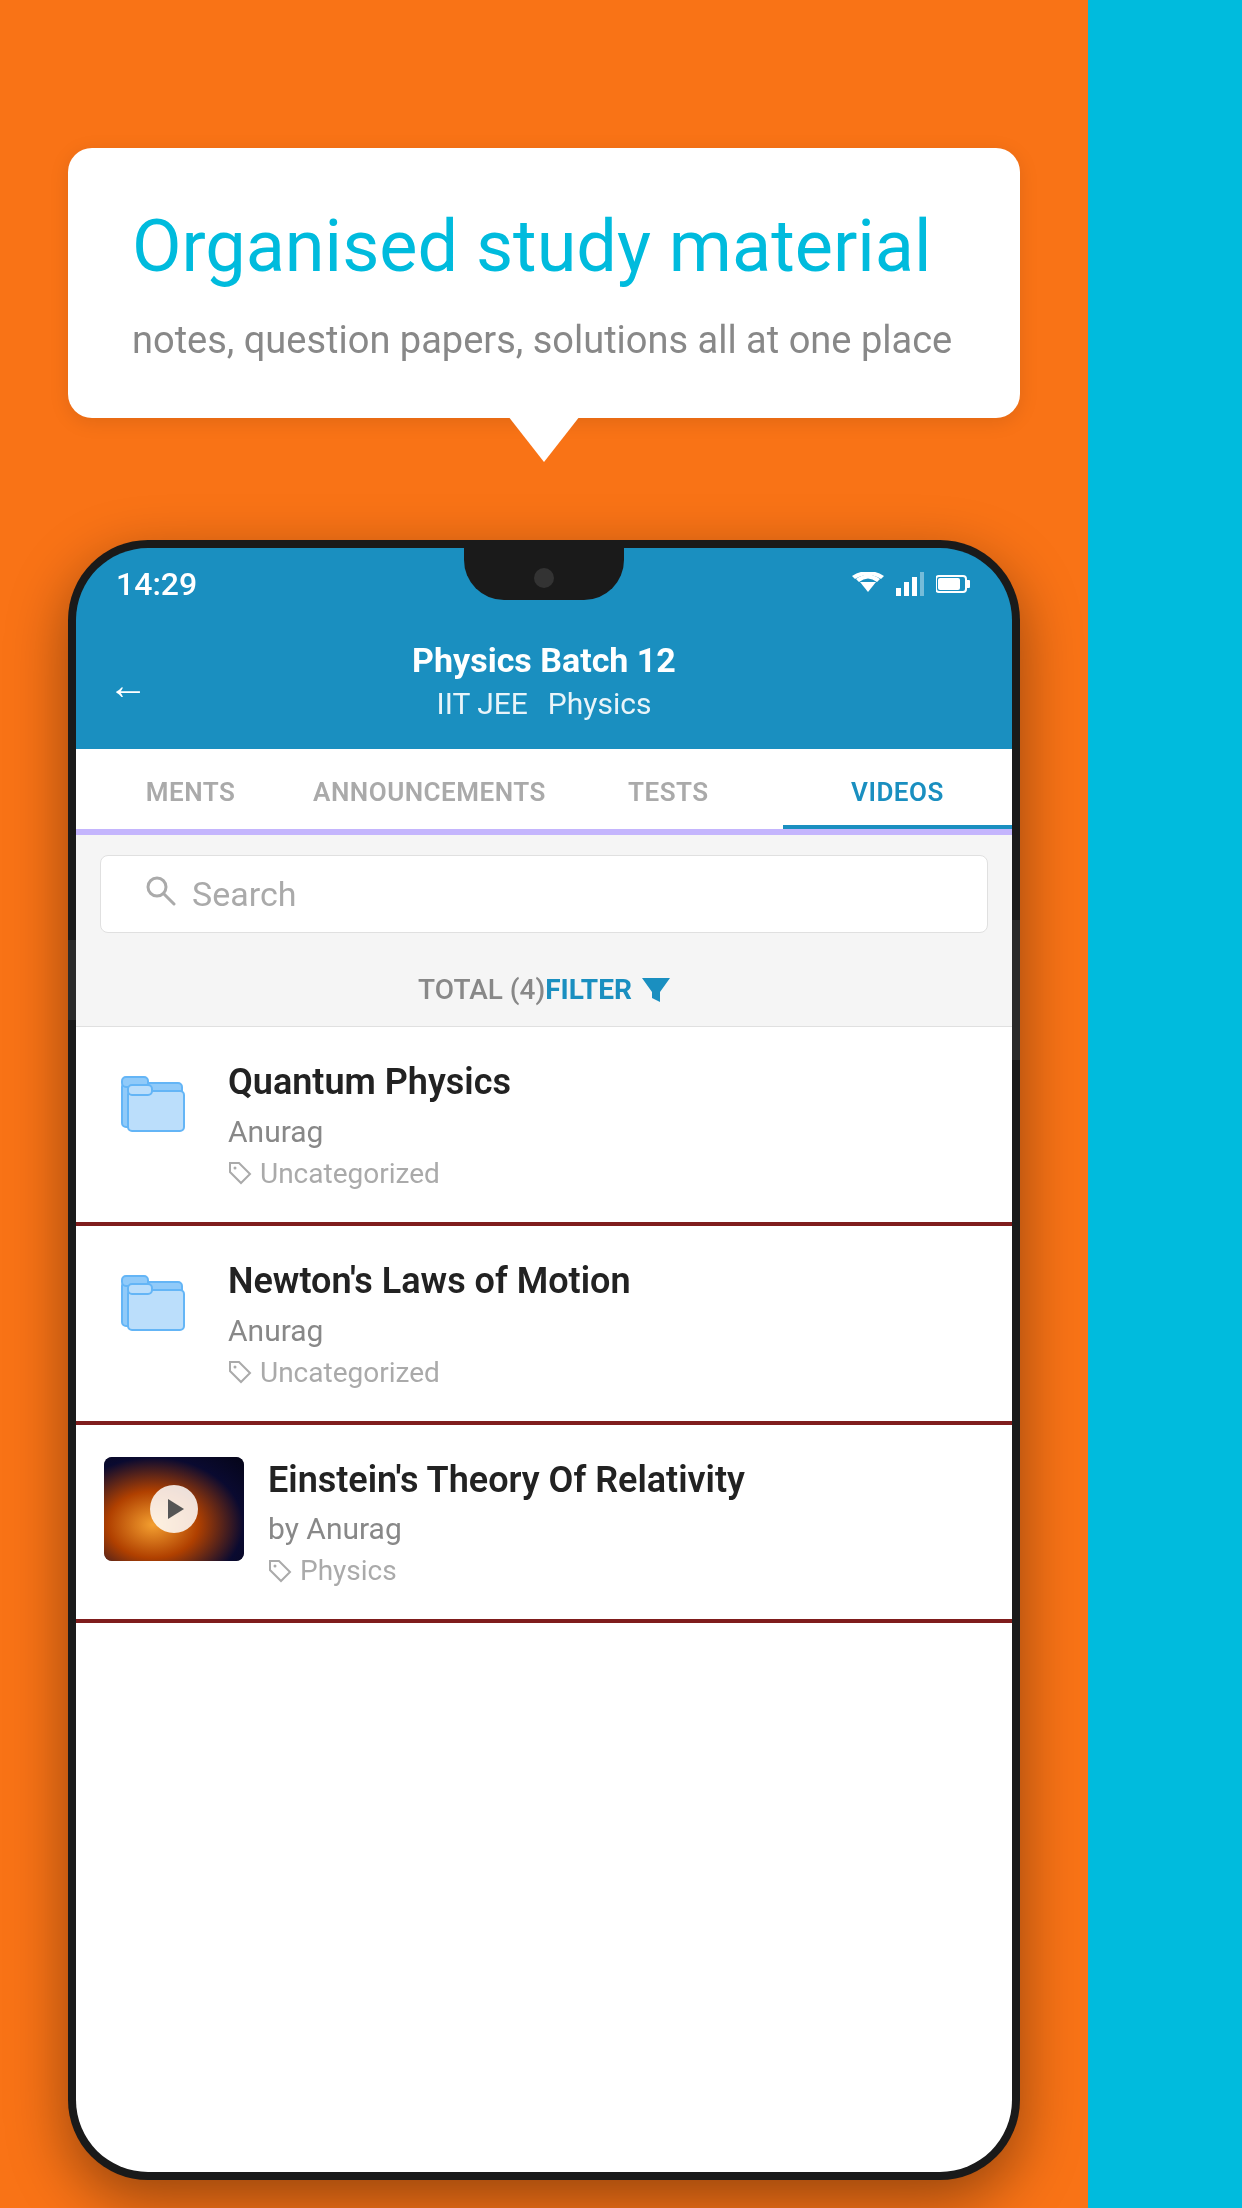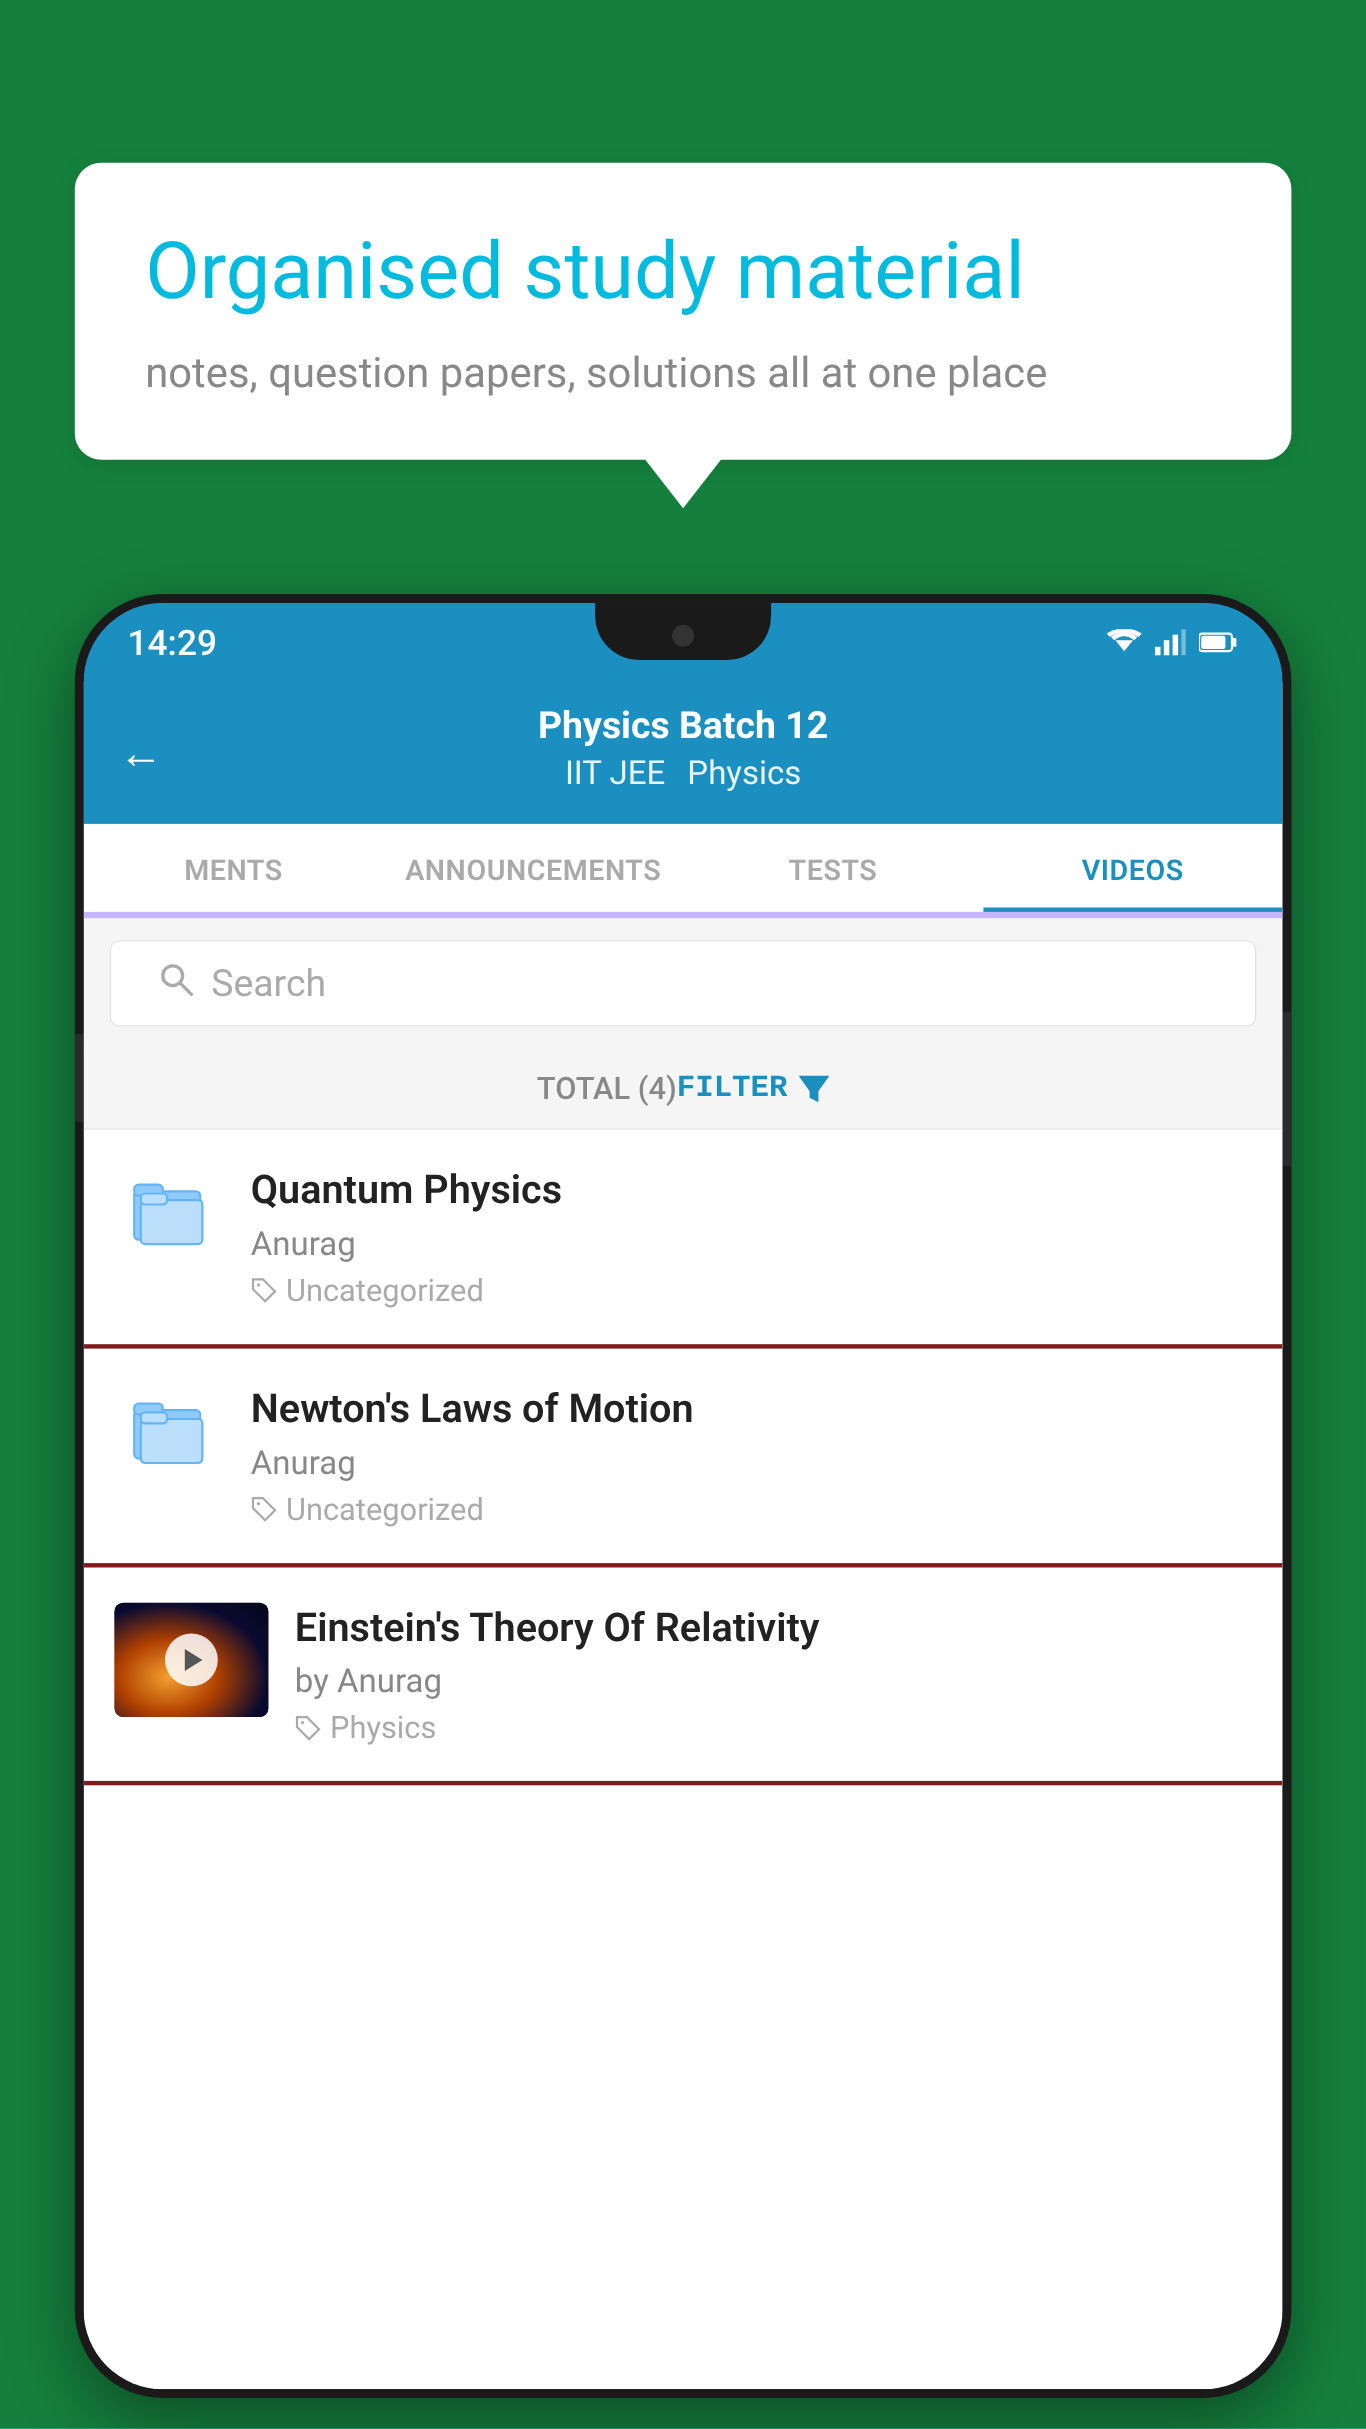--- a/index.html
+++ b/index.html
@@ -260,21 +260,20 @@
       font-weight: 500;
     }
 
     .filter-btn {
       display: flex;
       align-items: center;
       gap: 10px;
       color: #1a8fc0;
       font-size: 28px;
       font-weight: 700;
-      font-family: Liberation Mono, monospace;
     }
 
     
     .video-list {
       background: white;
     }
 
     .video-item {
       display: flex;
       align-items: flex-start;
@@ -379,21 +378,21 @@
       top: 380px;
       width: 12px;
       height: 140px;
       background: #2a2a2a;
       border-radius: 4px 0 0 4px;
     }
   </style>
 </head>
 <body>
 
-<div style="width:1242px;height:2208px;background:#15803d;position:relative;">
+<div style="width:1088px;height:2208px;background:#f97316;position:relative;">
 
   <div class="speech-bubble-container">
     <div class="speech-bubble">
       <div class="bubble-title">Organised study material</div>
       <div class="bubble-subtitle">notes, question papers, solutions all at one place</div>
     </div>
   </div>
 
   <div class="phone-frame">
 

